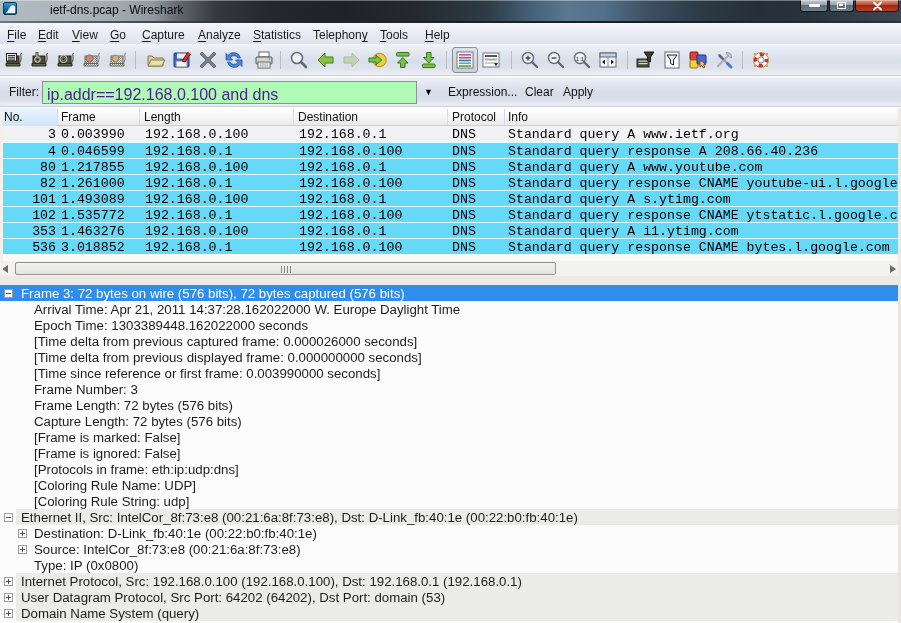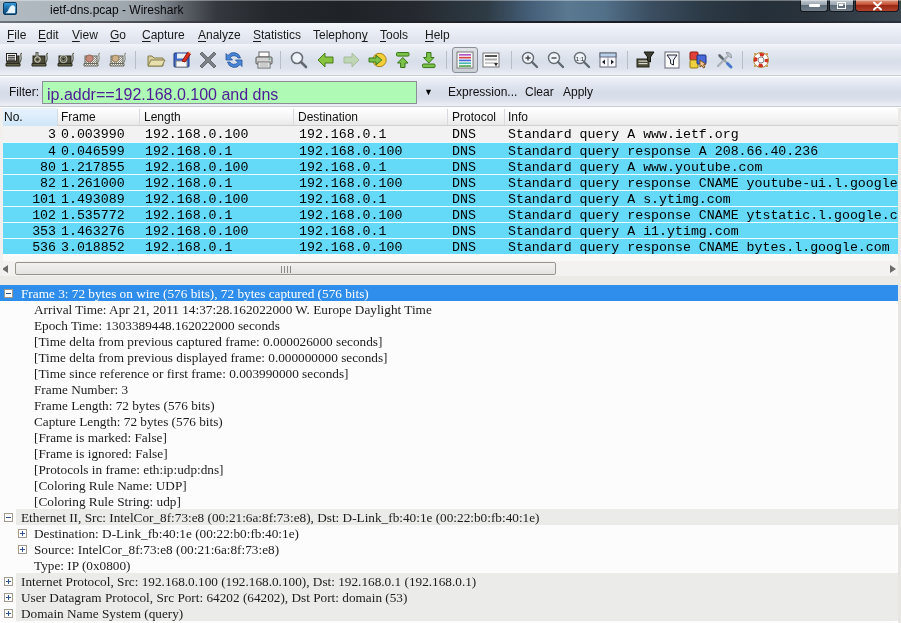--- a/index.html
+++ b/index.html
@@ -72,21 +72,21 @@
 #hsc .arrowl{position:absolute;left:2px;top:9px;width:0;height:0;border:4px solid transparent;border-right:6px solid #6c6c6c;border-left:none;}
 #hsc .arrowr{position:absolute;right:5px;top:9px;width:0;height:0;border:4px solid transparent;border-left:6px solid #6c6c6c;border-right:none;}
 #hsc .thumb{position:absolute;left:15px;top:6px;width:541px;height:13px;border:1px solid #98958f;border-radius:2px;
  background:linear-gradient(180deg,#f2f1ef 0%,#e5e3e0 100%);}
 #hsc .grip{position:absolute;left:265px;top:3px;width:10px;height:7px;
  background:repeating-linear-gradient(90deg,#8a8a8a 0 1px,transparent 1px 3px);}
 
 #split{position:absolute;left:0;top:276px;width:901px;height:9px;background:#eceae7;}
 
 #det{position:absolute;left:0;top:285px;width:901px;height:338px;background:#fcfcfc;
- font-family:Liberation Serif, serif;font-size:13.25px;color:#1c1c1c;white-space:pre;border-radius:16px;}
+ font-family:Liberation Sans, sans-serif;font-size:13.25px;color:#1c1c1c;white-space:pre;border-radius:16px;}
 .drow{position:absolute;left:0;width:901px;height:16px;}
 .drow span{position:absolute;top:1px;}
 .dsel{background:#2f8deb;color:#fff;}
 .dgray{background:transparent;}
 .dgray .bg{position:absolute;left:16px;top:0;right:0;bottom:0;background:#ebebe9;}
 .exp{position:absolute;top:4px;width:9px;height:9px;border:1px solid #a09a90;background:#fff;}
 .exp i{position:absolute;left:1px;top:3px;width:5px;height:1px;background:#30508f;}
 .exp.plus i:after{content:"";position:absolute;left:2px;top:-2px;width:1px;height:5px;background:#30508f;}
 </style></head>
 <body>

